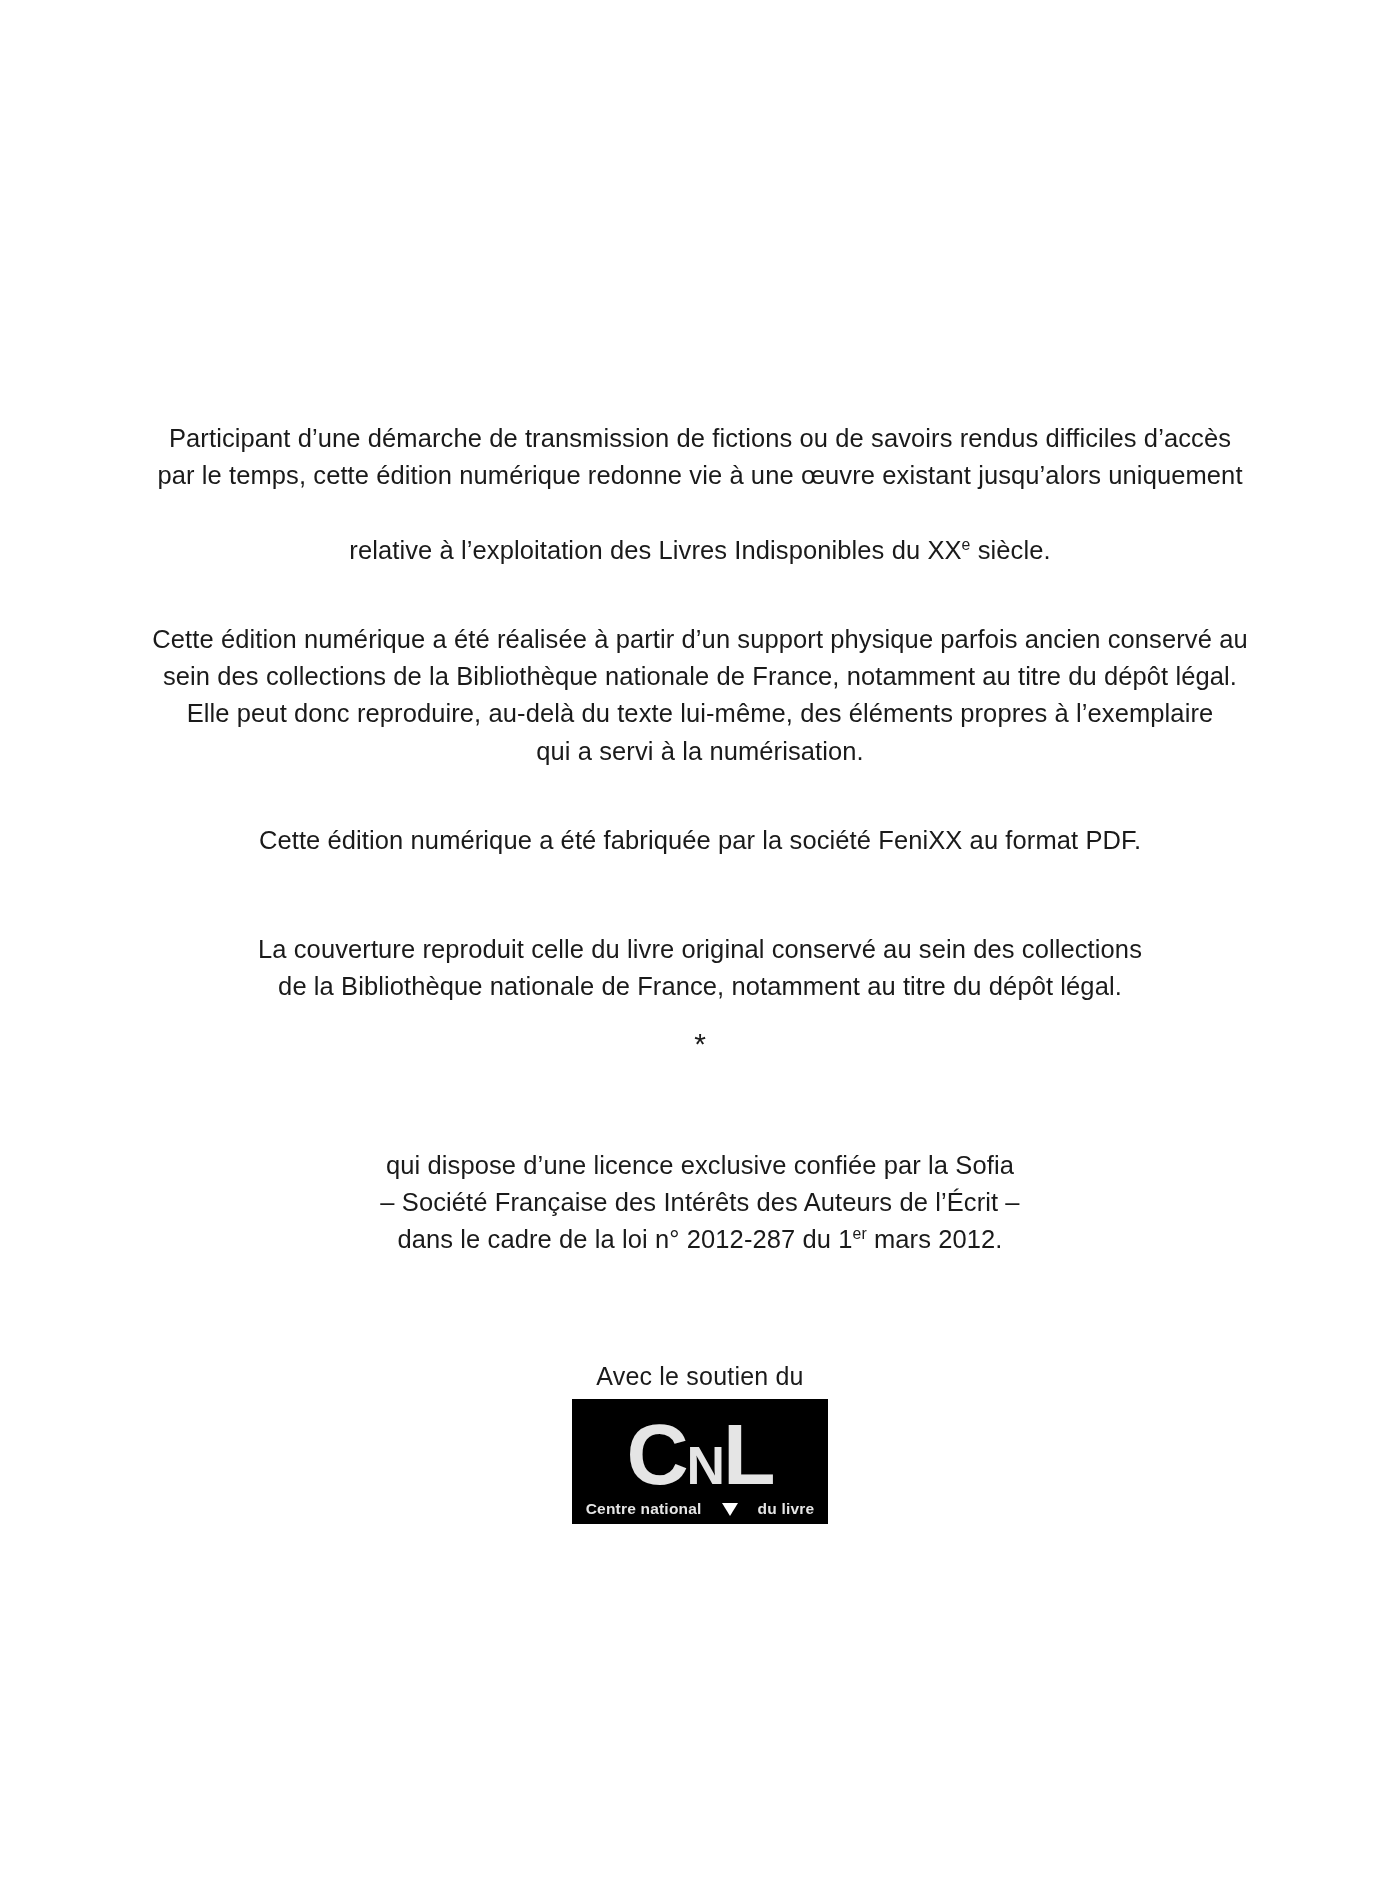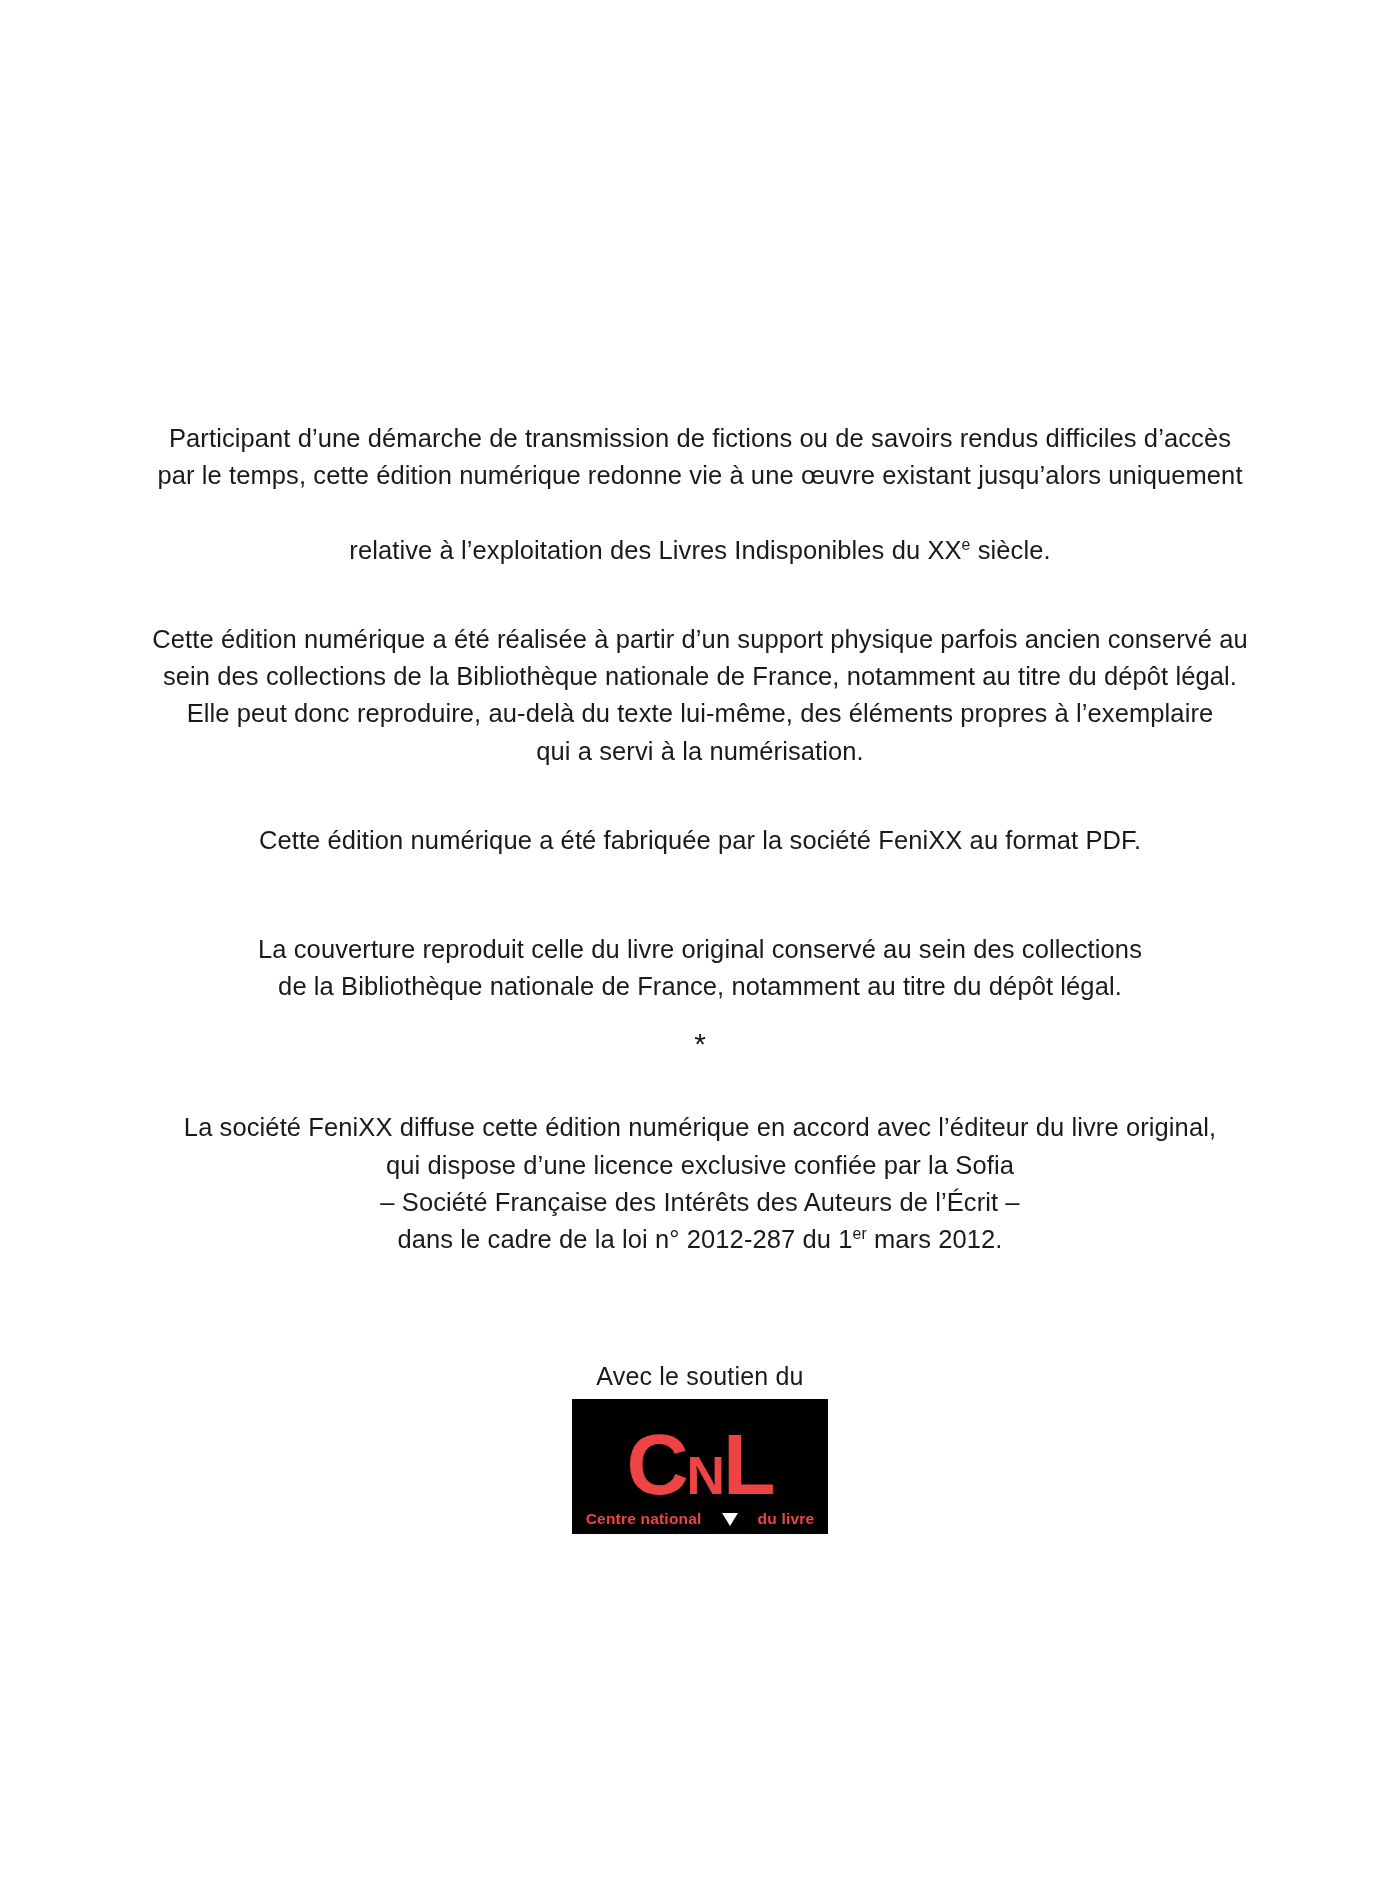--- a/index.html
+++ b/index.html
@@ -64,22 +64,22 @@
     text-align: center;
   }
   .support-label {
     font-size: 25px;
     letter-spacing: 0.2px;
     margin-bottom: 8px;
   }
   .cnl-logo {
     display: inline-block;
     background: #000000;
-    color: #ef4444;
-    padding: 24px 14px 8px 14px;
+    color: #e5e5e5;
+    padding: 14px 14px 8px 14px;
     line-height: 1;
     text-align: center;
   }
   .cnl-main {
     font-family: "Liberation Sans", sans-serif;
     font-weight: bold;
     font-size: 86px;
     letter-spacing: -2px;
     line-height: 0.88;
     display: block;
@@ -135,21 +135,21 @@
     </p>
 
     <p class="para p-block-4">
       <span>La couverture reproduit celle du livre original conservé au sein des collections</span><br>
       <span>de la Bibliothèque nationale de France, notamment au titre du dépôt légal.</span>
     </p>
 
     <div class="asterisk">*</div>
 
     <p class="para p-block-5">
-      <span>La société FeniXX diffuse cette édition numérique en accord avec l’éditeur du livre original,</span><br>
+      <br>
       <span>qui dispose d’une licence exclusive confiée par la Sofia</span><br>
       <span>– Société Française des Intérêts des Auteurs de l’Écrit –</span><br>
       <span><span>dans le cadre de la loi n° 2012-287 du 1</span><sup>er</sup><span> mars 2012.</span></span>
     </p>
 
     <div class="support">
       <div class="support-label">Avec le soutien du</div>
       <div class="cnl-logo">
         <span class="cnl-main"><span>C</span><span class="small-n">N</span><span>L</span></span>
         <span class="cnl-sub">

